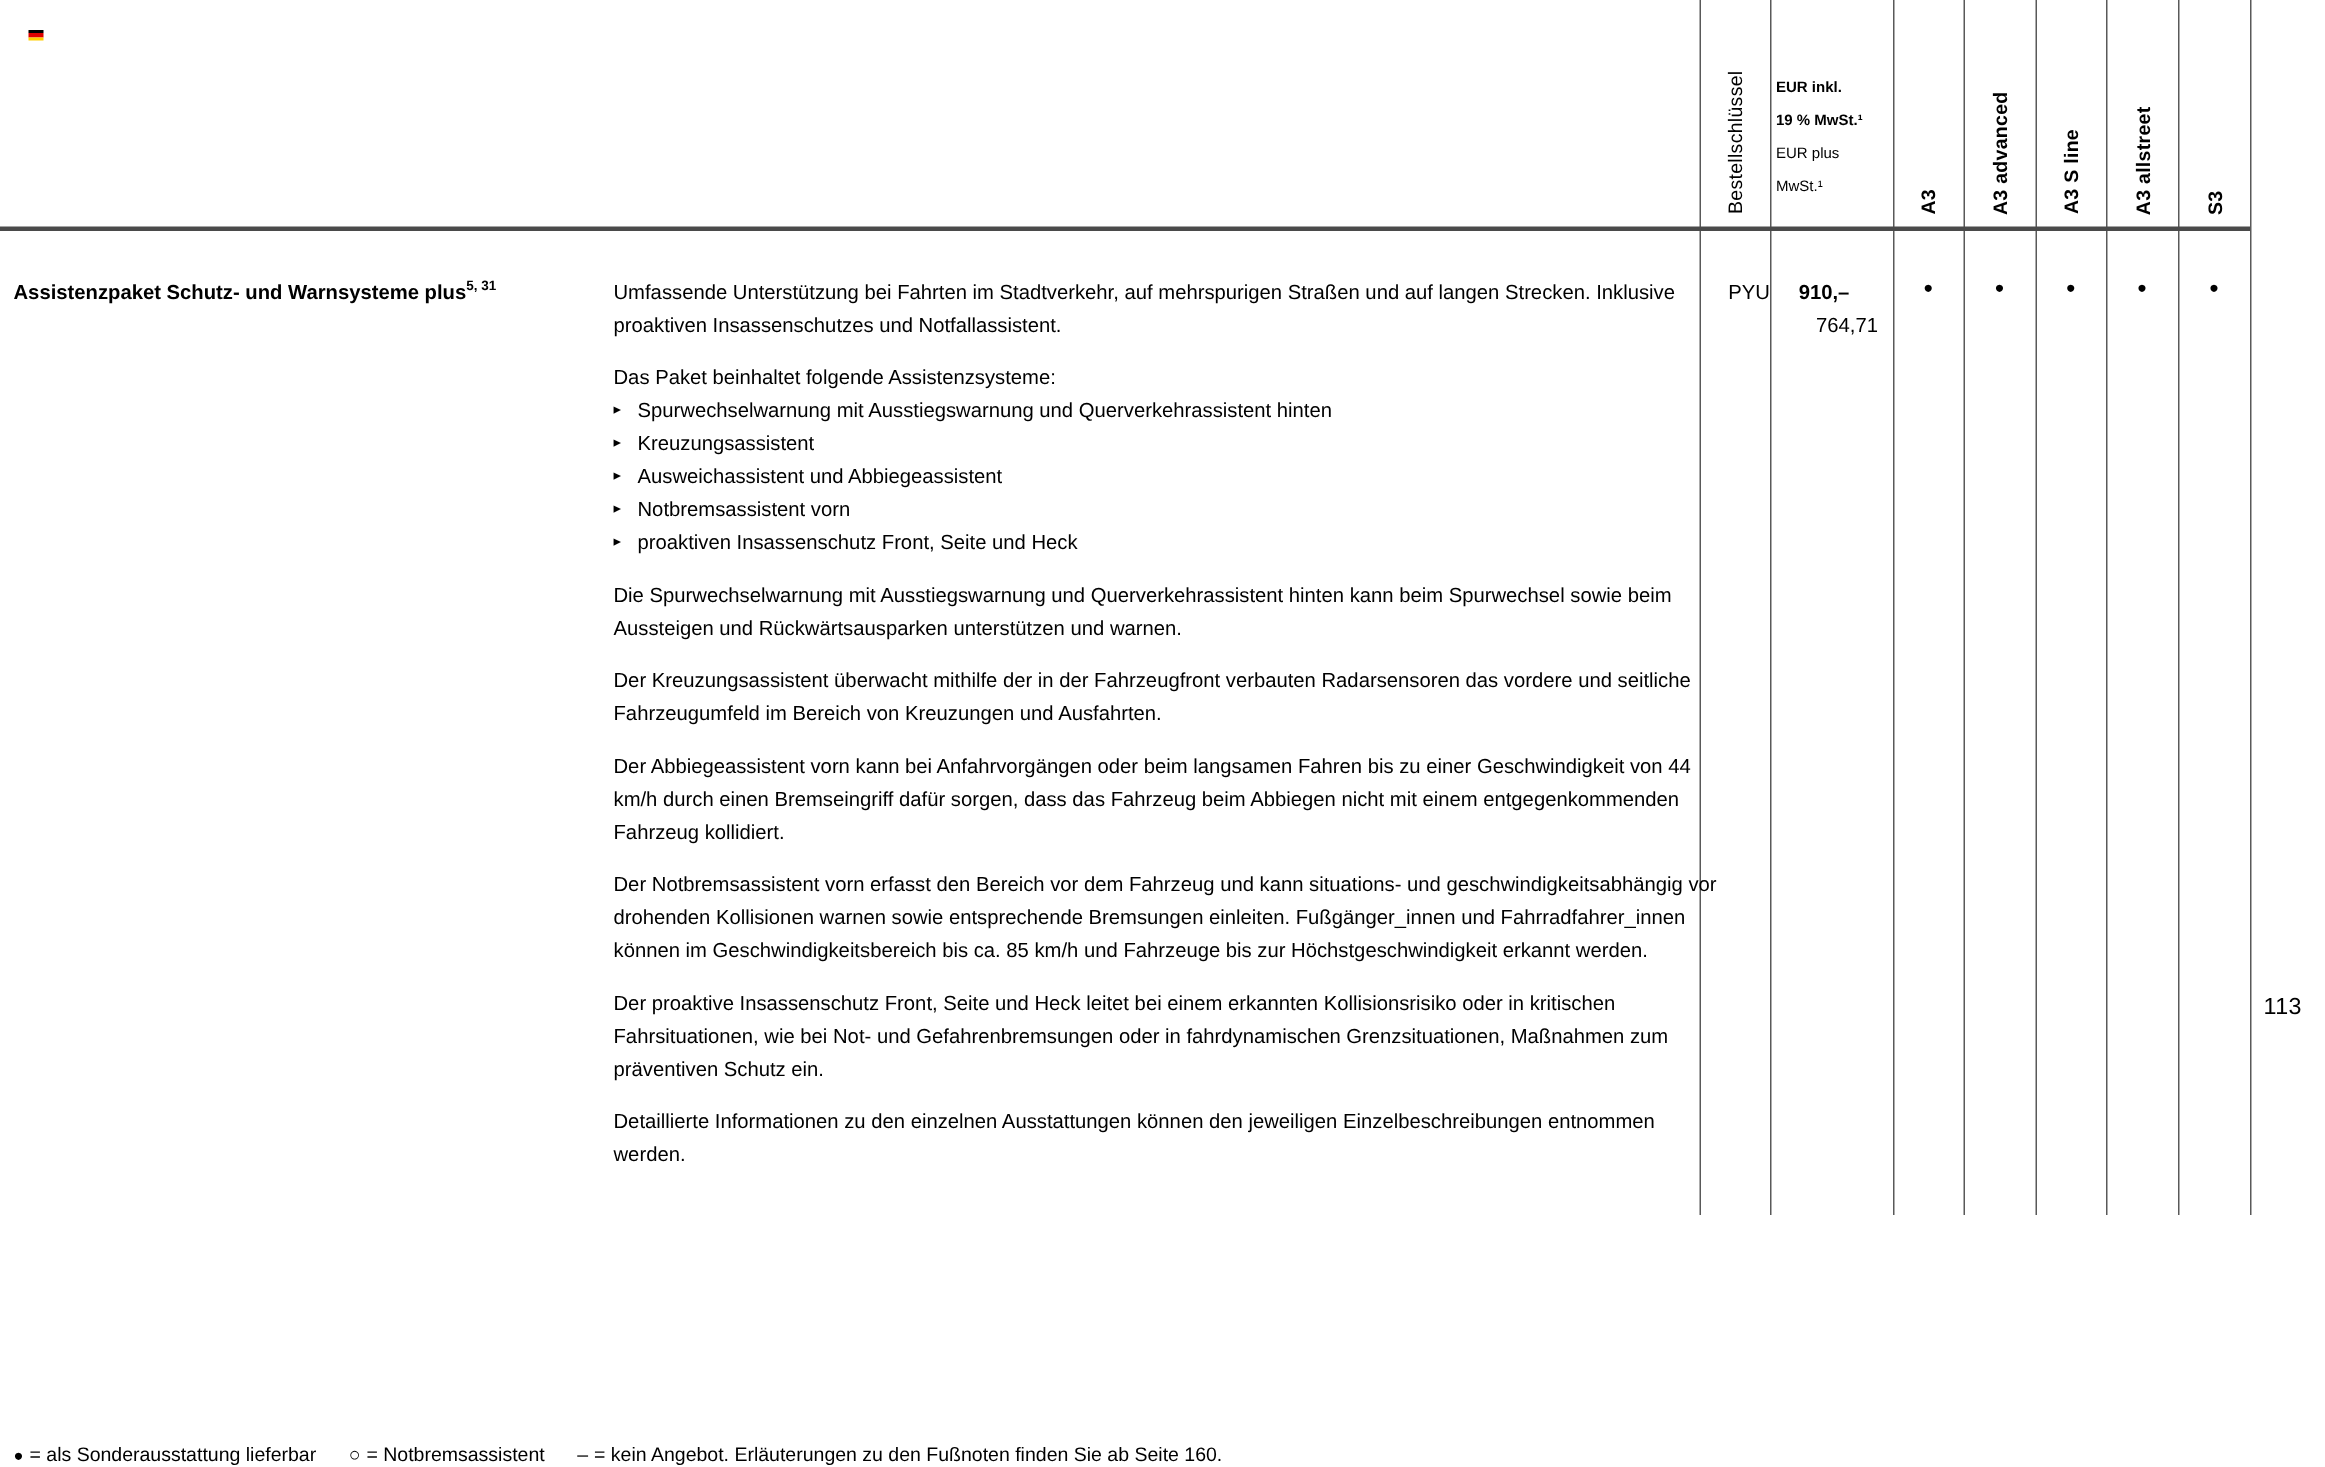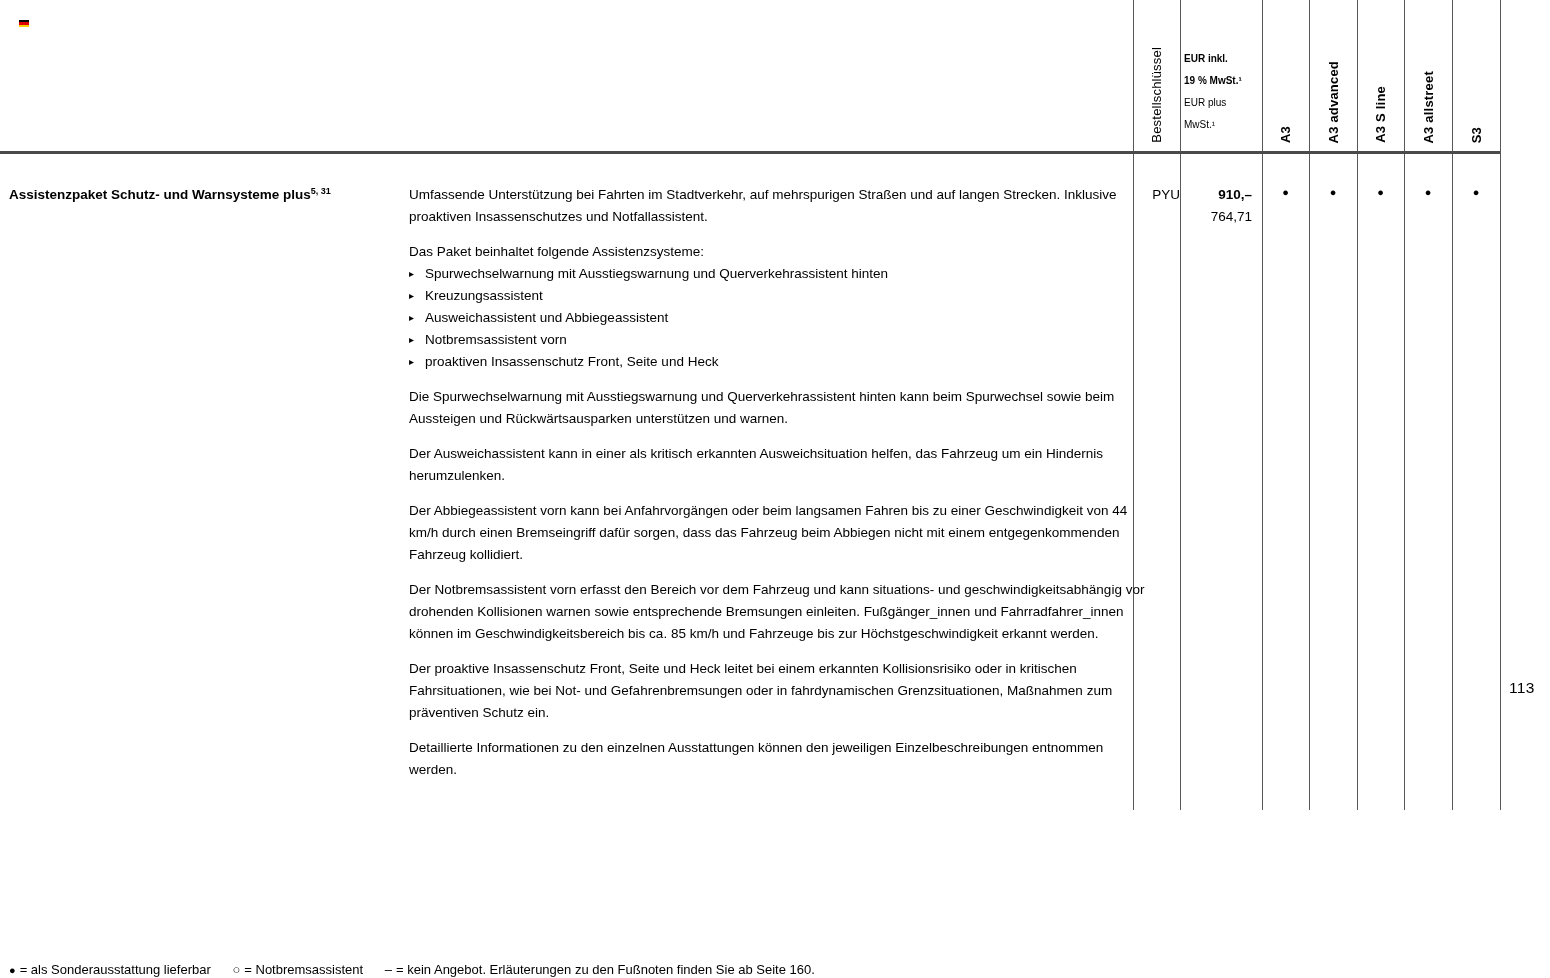--- a/index.html
+++ b/index.html
@@ -85,34 +85,34 @@
   }
 
   .code-cell {
     position: absolute; left: 1133px; top: 184px; width: 47px;
     text-align: right; font-size: 13.5px; line-height: 22px;
   }
   .price-cell {
     position: absolute; left: 1180px; top: 184px; width: 72px;
     text-align: right; font-size: 13.5px; line-height: 22px;
   }
-  .price-cell .gross { font-weight: bold; }
+  .price-cell .gross { font-weight: bold; text-align: center; }
 
   .dot-cell {
     position: absolute; top: 183px; height: 18px;
     text-align: center; font-size: 11px; line-height: 18px;
   }
   .dc-1 { left: 1262px; width: 47px; }
   .dc-2 { left: 1309px; width: 48px; }
   .dc-3 { left: 1357px; width: 47px; }
   .dc-4 { left: 1404px; width: 48px; }
   .dc-5 { left: 1452px; width: 48px; }
 
   .page-number {
-    position: absolute; left: 1509px; top: 679px; width: 41px;
+    position: absolute; left: 1509px; top: 663px; width: 41px;
     font-size: 15.5px; letter-spacing: 0.3px;
   }
 
   .footer {
     position: absolute; left: 9px; top: 962px; width: 1400px;
     font-size: 13px; line-height: 16px;
   }
   .footer .item { margin-right: 18px; white-space: nowrap; }
   .footer .sym { margin-right: 4px; }
   .footer .sym-dot { font-size: 11px; }
@@ -186,21 +186,21 @@
       <li>
         <span class="marker">▸</span>
         <span>Notbremsassistent vorn</span>
       </li>
       <li>
         <span class="marker">▸</span>
         <span>proaktiven Insassenschutz Front, Seite und Heck</span>
       </li>
     </ul>
     <p>Die Spurwechselwarnung mit Ausstiegswarnung und Querverkehrassistent hinten kann beim Spurwechsel sowie beim Aussteigen und Rückwärtsausparken unterstützen und warnen.</p>
-    <p>Der Ausweichassistent kann in einer als kritisch erkannten Ausweichsituation helfen, das Fahrzeug um ein Hindernis herumzulenken.</p>
+    <p>Der Kreuzungsassistent überwacht mithilfe der in der Fahrzeugfront verbauten Radarsensoren das vordere und seitliche Fahrzeugumfeld im Bereich von Kreuzungen und Ausfahrten.</p>
     <p>Der Abbiegeassistent vorn kann bei Anfahrvorgängen oder beim langsamen Fahren bis zu einer Geschwindigkeit von 44 km/h durch einen Bremseingriff dafür sorgen, dass das Fahrzeug beim Abbiegen nicht mit einem entgegenkommenden Fahrzeug kollidiert.</p>
     <p>Der Notbremsassistent vorn erfasst den Bereich vor dem Fahrzeug und kann situations- und geschwindigkeitsabhängig vor drohenden Kollisionen warnen sowie entsprechende Bremsungen einleiten. Fußgänger_innen und Fahrradfahrer_innen können im Geschwindigkeitsbereich bis ca. 85 km/h und Fahrzeuge bis zur Höchstgeschwindigkeit erkannt werden.</p>
     <p>Der proaktive Insassenschutz Front, Seite und Heck leitet bei einem erkannten Kollisionsrisiko oder in kritischen Fahrsituationen, wie bei Not- und Gefahrenbremsungen oder in fahrdynamischen Grenzsituationen, Maßnahmen zum präventiven Schutz ein.</p>
     <p>Detaillierte Informationen zu den einzelnen Ausstattungen können den jeweiligen Einzelbeschreibungen entnommen werden.</p>
   </div>
 
   <div class="code-cell">PYU</div>
   <div class="price-cell">
     <div class="gross">910,–</div>
     <div>764,71</div>

